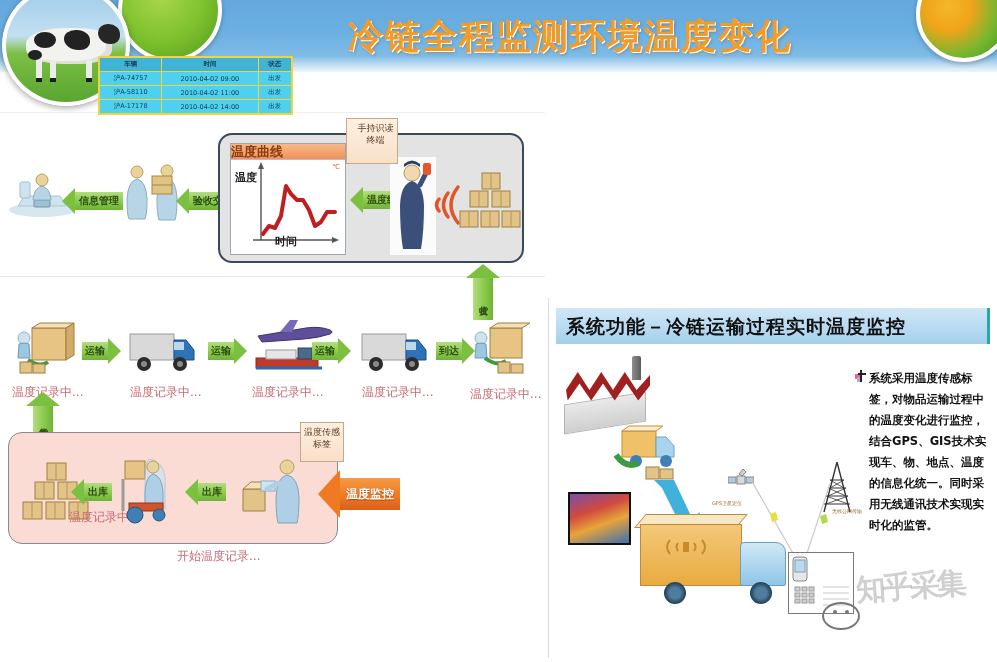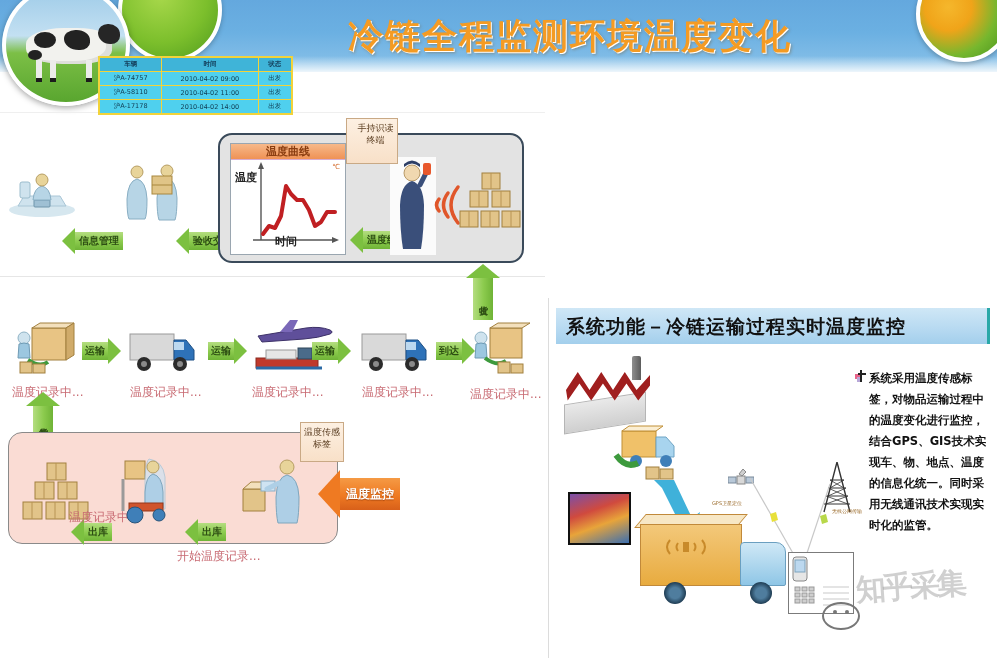--- a/index.html
+++ b/index.html
@@ -77,21 +77,21 @@
   }
   .arrow-r .shaft {
     height: 18px; background: linear-gradient(180deg,#b4dd80 0%, #8ccb4e 52%, #6fb336 100%);
     display: flex; align-items: center; justify-content: center;
     color: #2d4e13; font-size: 10px; font-weight: bold; white-space: nowrap; padding: 0 3px;
   }
   .arrow-r .tip {
     width: 0; height: 0; border-top: 13px solid transparent; border-bottom: 13px solid transparent;
     border-left: 13px solid #7cc040;
   }
-  .arrow-l { position: absolute; height: 26px; display: flex; align-items: center; margin-top: 40px; }
+  .arrow-l { position: absolute; height: 26px; display: flex; align-items: center; }
   .arrow-l .tip {
     width: 0; height: 0; border-top: 13px solid transparent; border-bottom: 13px solid transparent;
     border-right: 13px solid #7cc040;
   }
   .arrow-l .shaft {
     height: 18px; background: linear-gradient(180deg,#b4dd80 0%, #8ccb4e 52%, #6fb336 100%);
     display: flex; align-items: center; justify-content: center;
     color: #2d4e13; font-size: 10px; font-weight: bold; white-space: nowrap; padding: 0 4px;
   }
   .arrow-up { position: absolute; width: 34px; display: flex; flex-direction: column; align-items: center; }
@@ -118,21 +118,21 @@
   .temp-panel {
     position: absolute; left: 218px; top: 133px; width: 306px; height: 130px;
     background: #e3e3e3; border: 2px solid #3a4a5a; border-radius: 14px;
   }
   .temp-card {
     position: absolute; left: 10px; top: 8px; width: 116px; height: 112px;
     background: #ffffff; border: 1px solid #9aa6b0;
   }
   .temp-card-hd {
     height: 16px; background: linear-gradient(180deg,#f7b98a 0%, #ef9255 100%);
-    color: #8a3d10; font-size: 11px; font-weight: bold; text-align: center; line-height: 16px;
+    color: #8a3d10; font-size: 13px; font-weight: bold; text-align: left; line-height: 16px;
     border-bottom: 1px solid #d7accf;
   }
   .temp-plot { position: absolute; left: 0; top: 16px; width: 114px; height: 94px; }
   .temp-ylab { position: absolute; left: 4px; top: 26px; font-size: 11px; color: #222; font-weight: bold; }
   .temp-xlab { position: absolute; left: 44px; top: 90px; font-size: 11px; color: #222; font-weight: bold; }
   .temp-unit { position: absolute; right: 5px; top: 19px; font-size: 7px; color: #d46a2a; }
 
   
   .pink-box {
     position: absolute; left: 8px; top: 432px; width: 330px; height: 112px;

